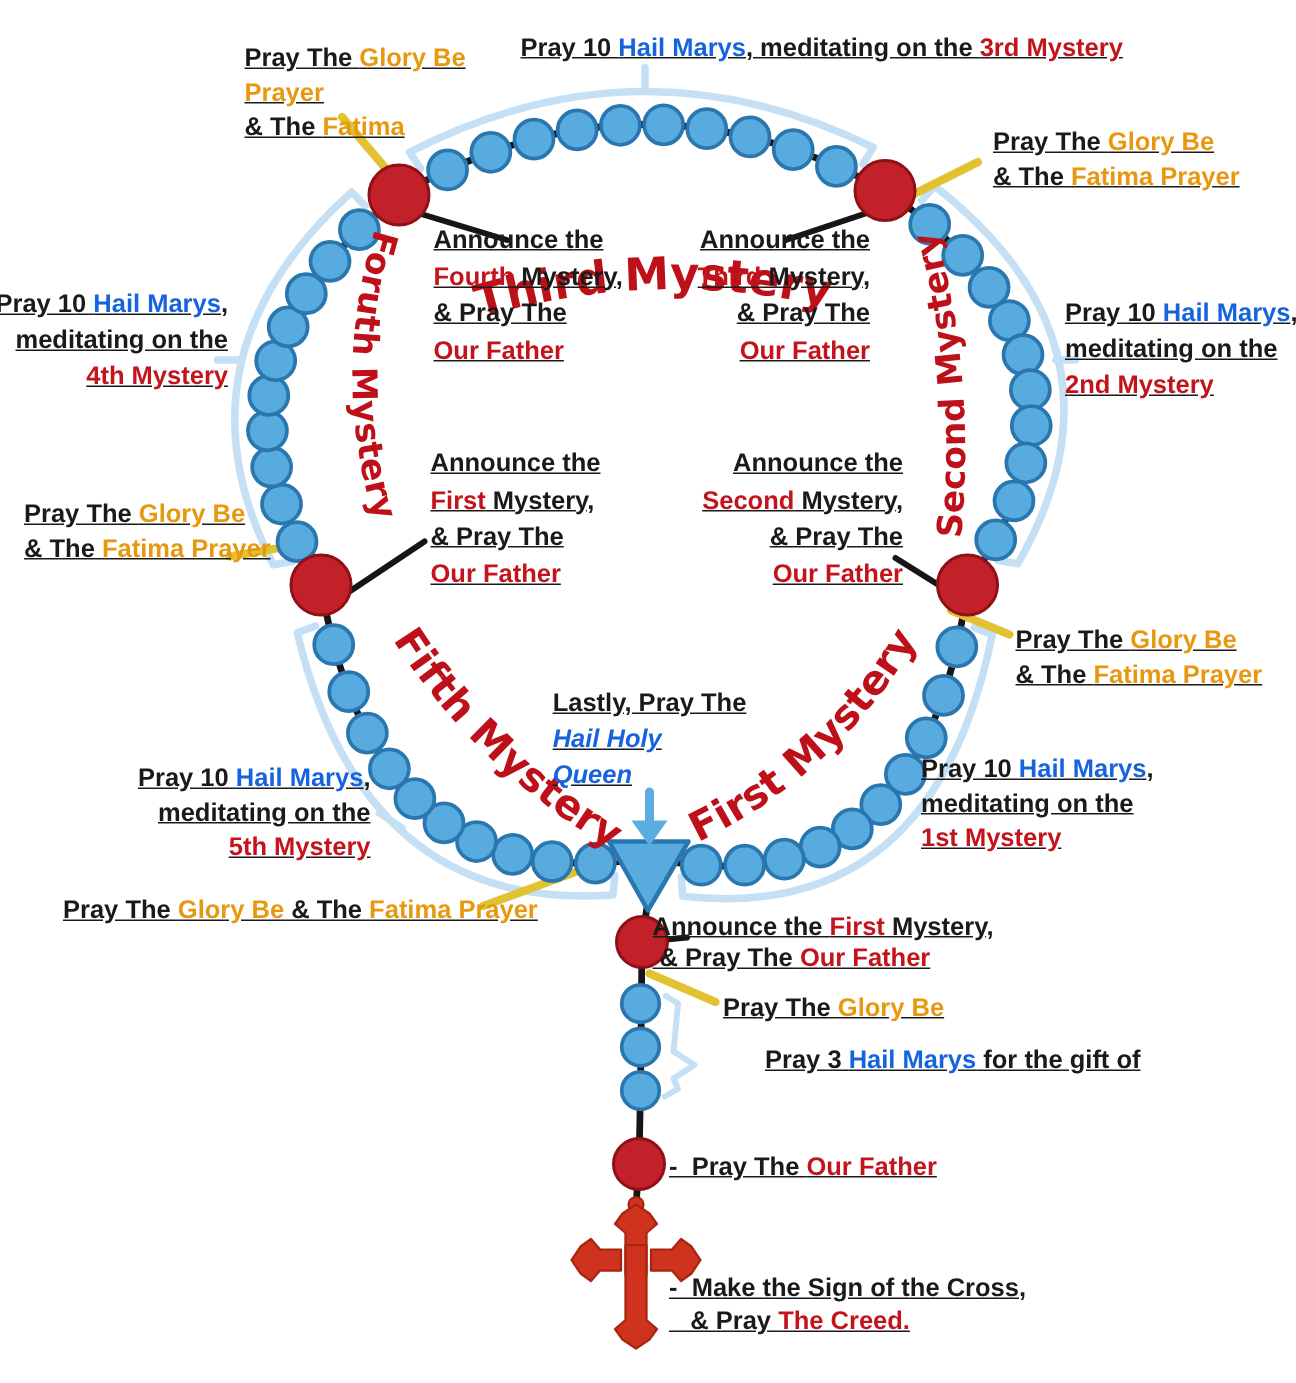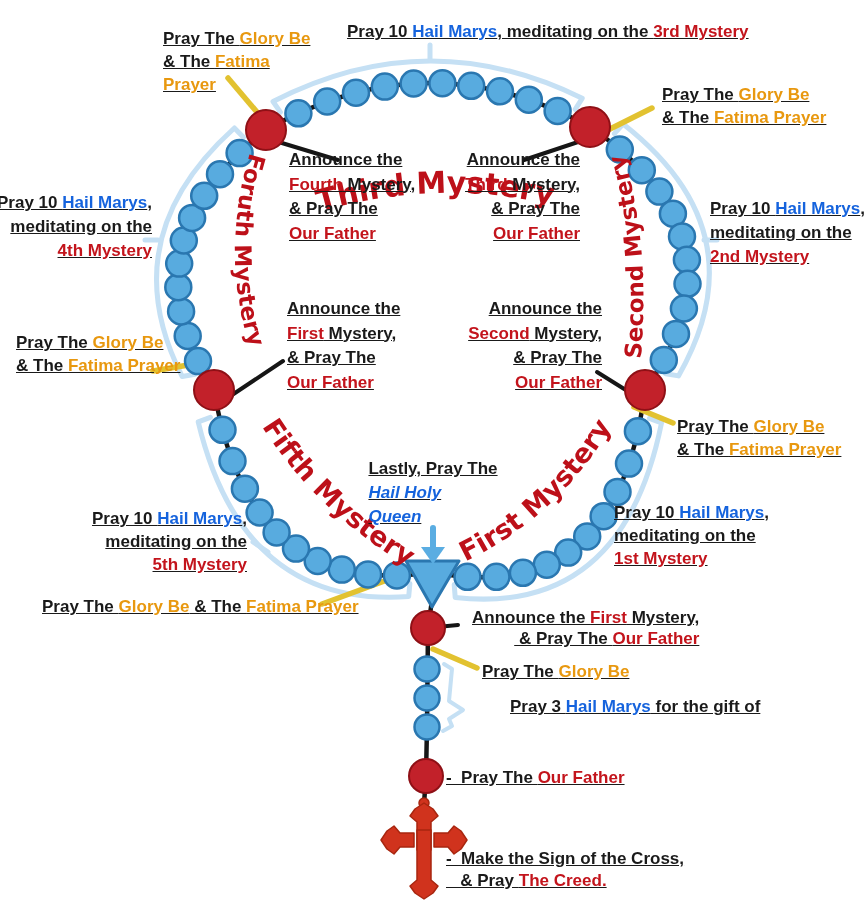--- a/index.html
+++ b/index.html
@@ -179,22 +179,22 @@
         <textPath href="#p-fifth" startOffset="50%">Fifth Mystery</textPath>
       </text>
       <text class="mtxt" font-size="27" text-anchor="middle">
         <textPath href="#p-first" startOffset="50%">First Mystery</textPath>
       </text>
     </g>
   </svg>
 
   <div class="lbl" style="left:163px;top:27px;">
       <div><span class="k">Pray The </span><span class="o">Glory Be</span></div>
+      <div><span class="o">Prayer</span></div>
       <div><span class="k">&amp; The </span><span class="o">Fatima</span></div>
-      <div><span class="o">Prayer</span></div>
     </div>
   <div class="lbl" style="left:347px;top:20px;">
       <div><span class="k">Pray 10 </span><span class="b">Hail Marys</span><span class="k">, meditating on the </span><span class="r">3rd Mystery</span></div>
     </div>
   <div class="lbl" style="left:662px;top:83px;">
       <div><span class="k">Pray The </span><span class="o">Glory Be</span></div>
       <div><span class="k">&amp; The </span><span class="o">Fatima Prayer</span></div>
     </div>
   <div class="lbl" style="right:712px;top:191px;text-align:right;line-height:24px;">
       <div><span class="k">Pray 10 </span><span class="b">Hail Marys</span><span class="k">,</span></div>
@@ -249,21 +249,21 @@
       <div><span class="r">5th Mystery</span></div>
     </div>
   <div class="lbl" style="left:42px;top:595px;">
       <div><span class="k">Pray The </span><span class="o">Glory Be</span><span class="k"> &amp; The </span><span class="o">Fatima Prayer</span></div>
     </div>
   <div class="lbl" style="left:614px;top:501px;">
       <div><span class="k">Pray 10 </span><span class="b">Hail Marys</span><span class="k">,</span></div>
       <div><span class="k">meditating on the</span></div>
       <div><span class="r">1st Mystery</span></div>
     </div>
-  <div class="lbl" style="left:472px;top:607px;line-height:21px;text-align:right;">
+  <div class="lbl" style="left:435px;top:607px;line-height:21px;">
       <div><span class="k">Announce the </span><span class="r">First</span><span class="k"> Mystery,</span></div>
       <div><span class="k">&nbsp;&amp; Pray The </span><span class="r">Our Father</span></div>
     </div>
   <div class="lbl" style="left:482px;top:660px;">
       <div><span class="k">Pray The </span><span class="o">Glory Be</span></div>
     </div>
   <div class="lbl" style="left:466px;top:696px;line-height:22px;margin-left:44px;">
       <div><span class="k">Pray 3 </span><span class="b">Hail Marys</span><span class="k"> for the gift of</span></div>
     </div>
   <div class="lbl" style="left:446px;top:766px;">

